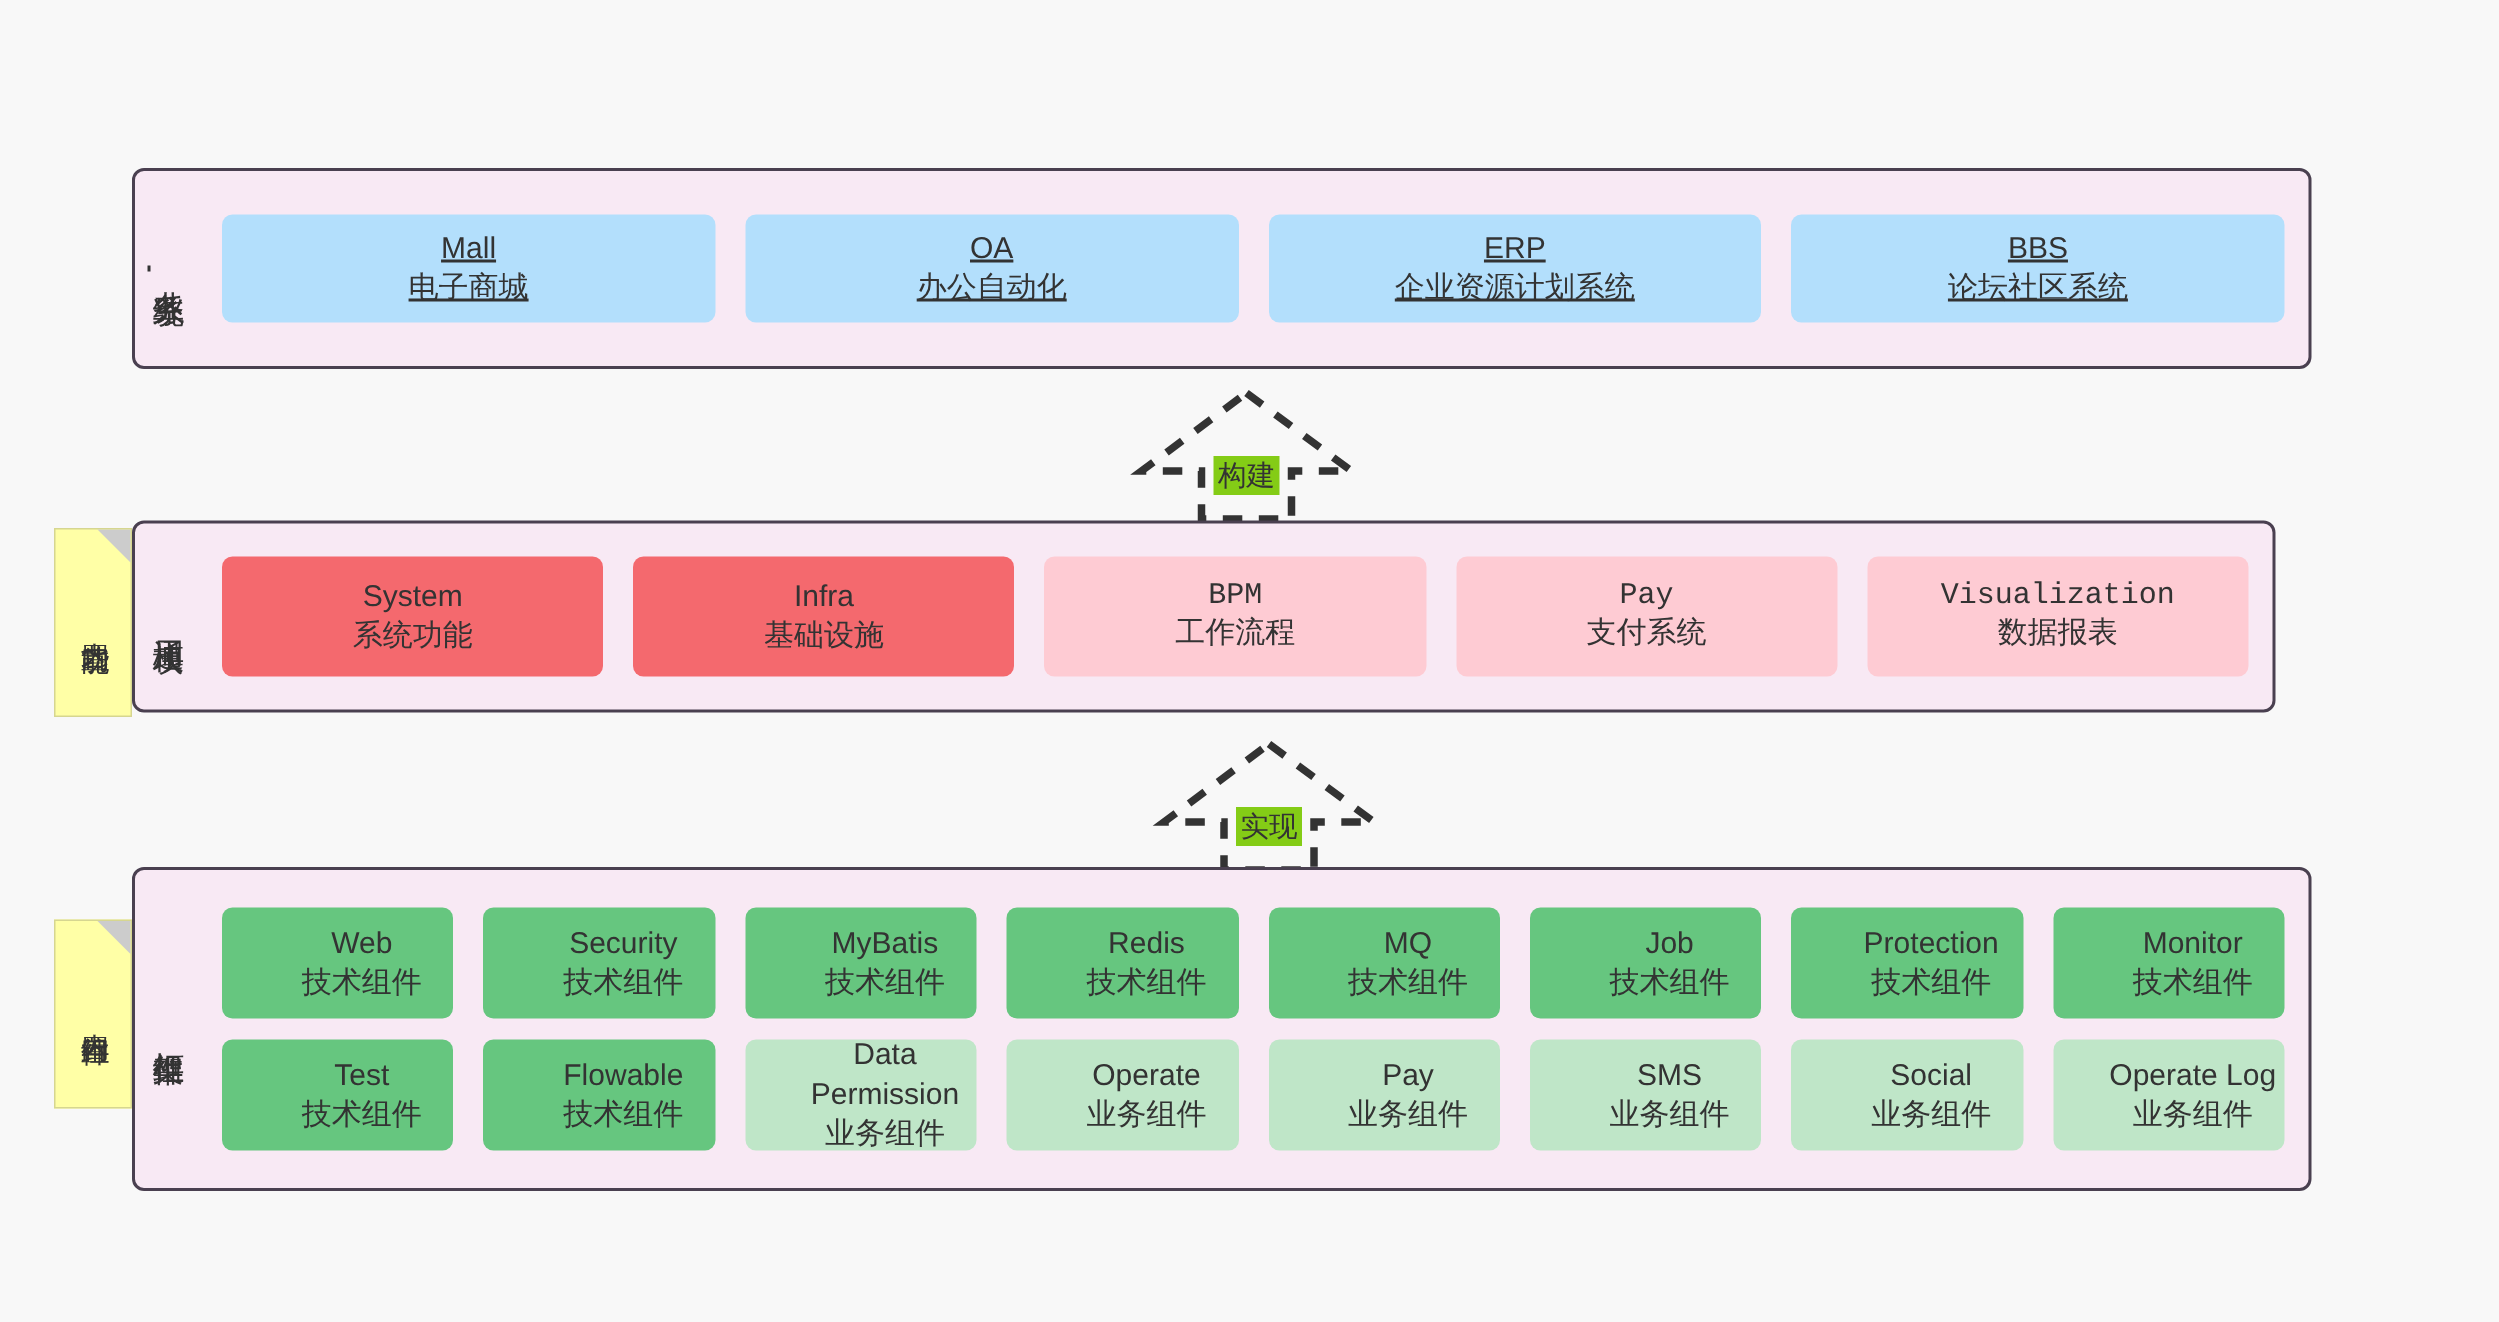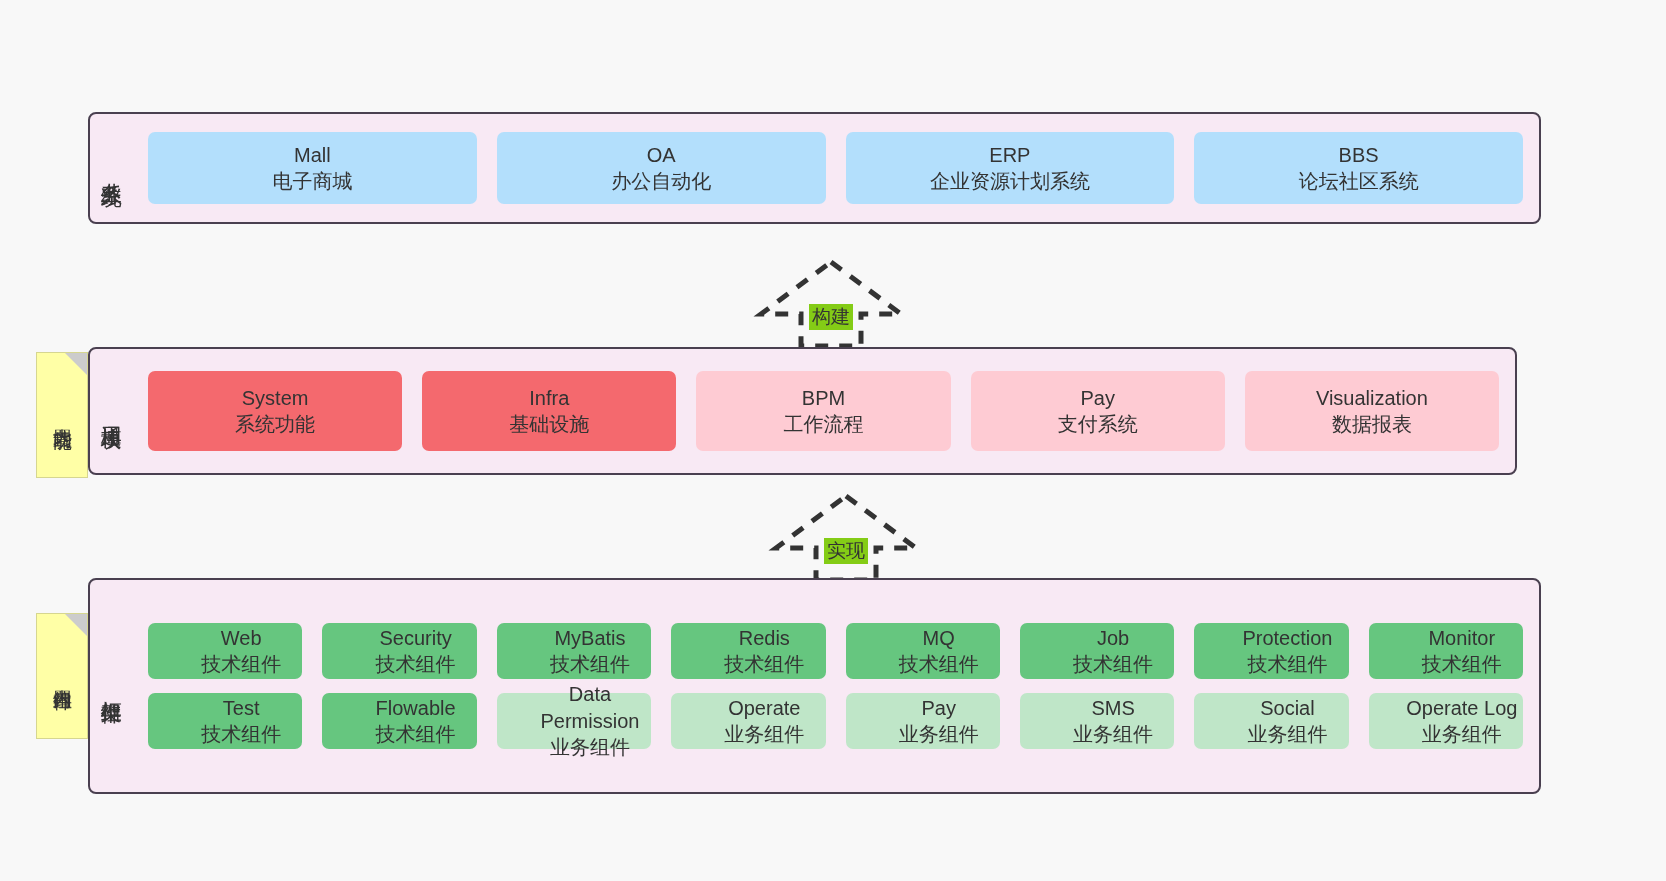--- a/index.html
+++ b/index.html
@@ -64,35 +64,35 @@
     text-align: center;
     font-size: 20px;
     line-height: 1.32;
     color: #333333;
     padding: 6px 4px;
   }
   .card .en { display: block; }
   .card .cn { display: block; }
 
   
-  #layer-business { left: 88px; top: 112px; width: 1453px; height: 112px; }
+  #layer-business { left: 88px; top: 112px; width: 1453px; height: 134px; text-decoration: underline; }
   #layer-business .layer-body { padding: 0 16px; }
   #layer-business .card { height: 72px; background: #b3dffc; }
 
   
   #layer-common { left: 88px; top: 347px; width: 1429px; height: 128px; }
   #layer-common .layer-body { padding: 0 16px; }
   #layer-common .card { height: 80px; }
   .c-red  { background: #f4696e; }
-  .c-pink { background: #fecbd3; }
+  .c-pink { background: #fecbd3; font-family: Liberation Mono, monospace; }
 
   
   #layer-framework { left: 88px; top: 578px; width: 1453px; height: 216px; }
   #layer-framework .layer-body { padding: 0 16px; gap: 14px; }
-  #layer-framework .card { height: 56px; padding-left: 36px; }
+  #layer-framework .card { height: 74px; padding-left: 36px; }
   .c-green  { background: #66c67f; }
   .c-lgreen { background: #bfe6c8; }
 
   
   .note {
     position: absolute;
     box-sizing: border-box;
     width: 52px;
     background: #ffffa6;
     border: 1px solid #d6d690;

